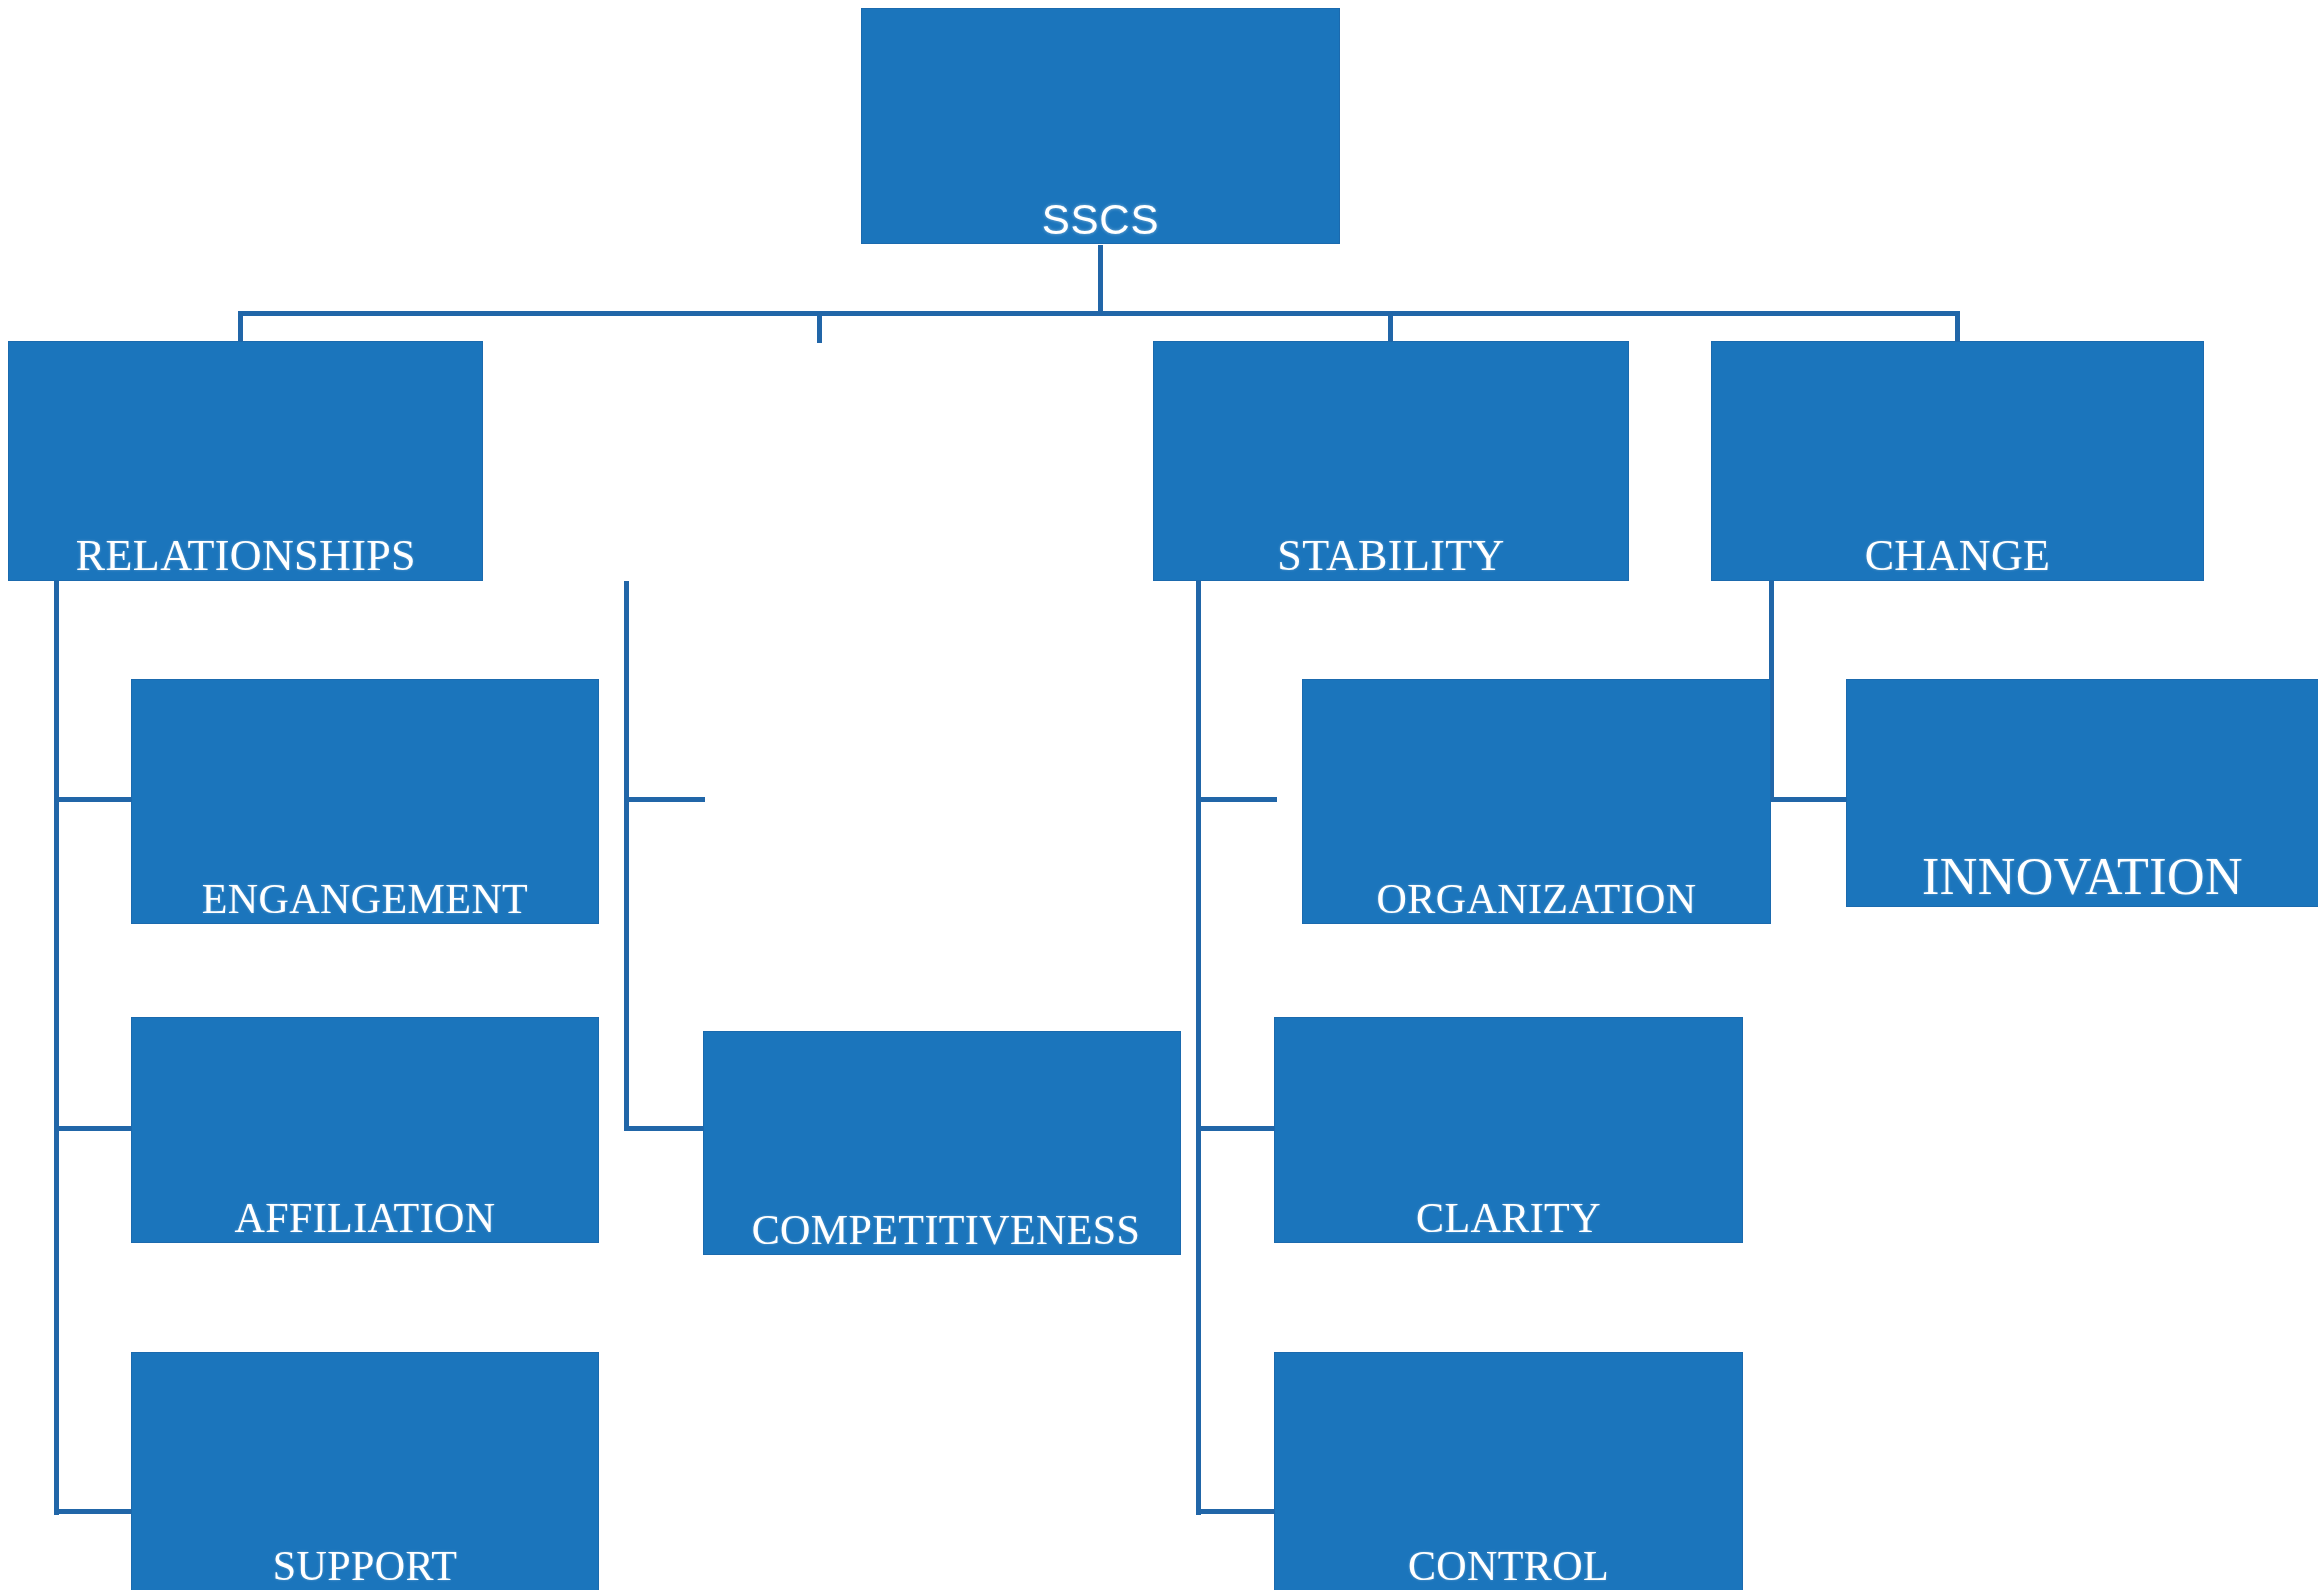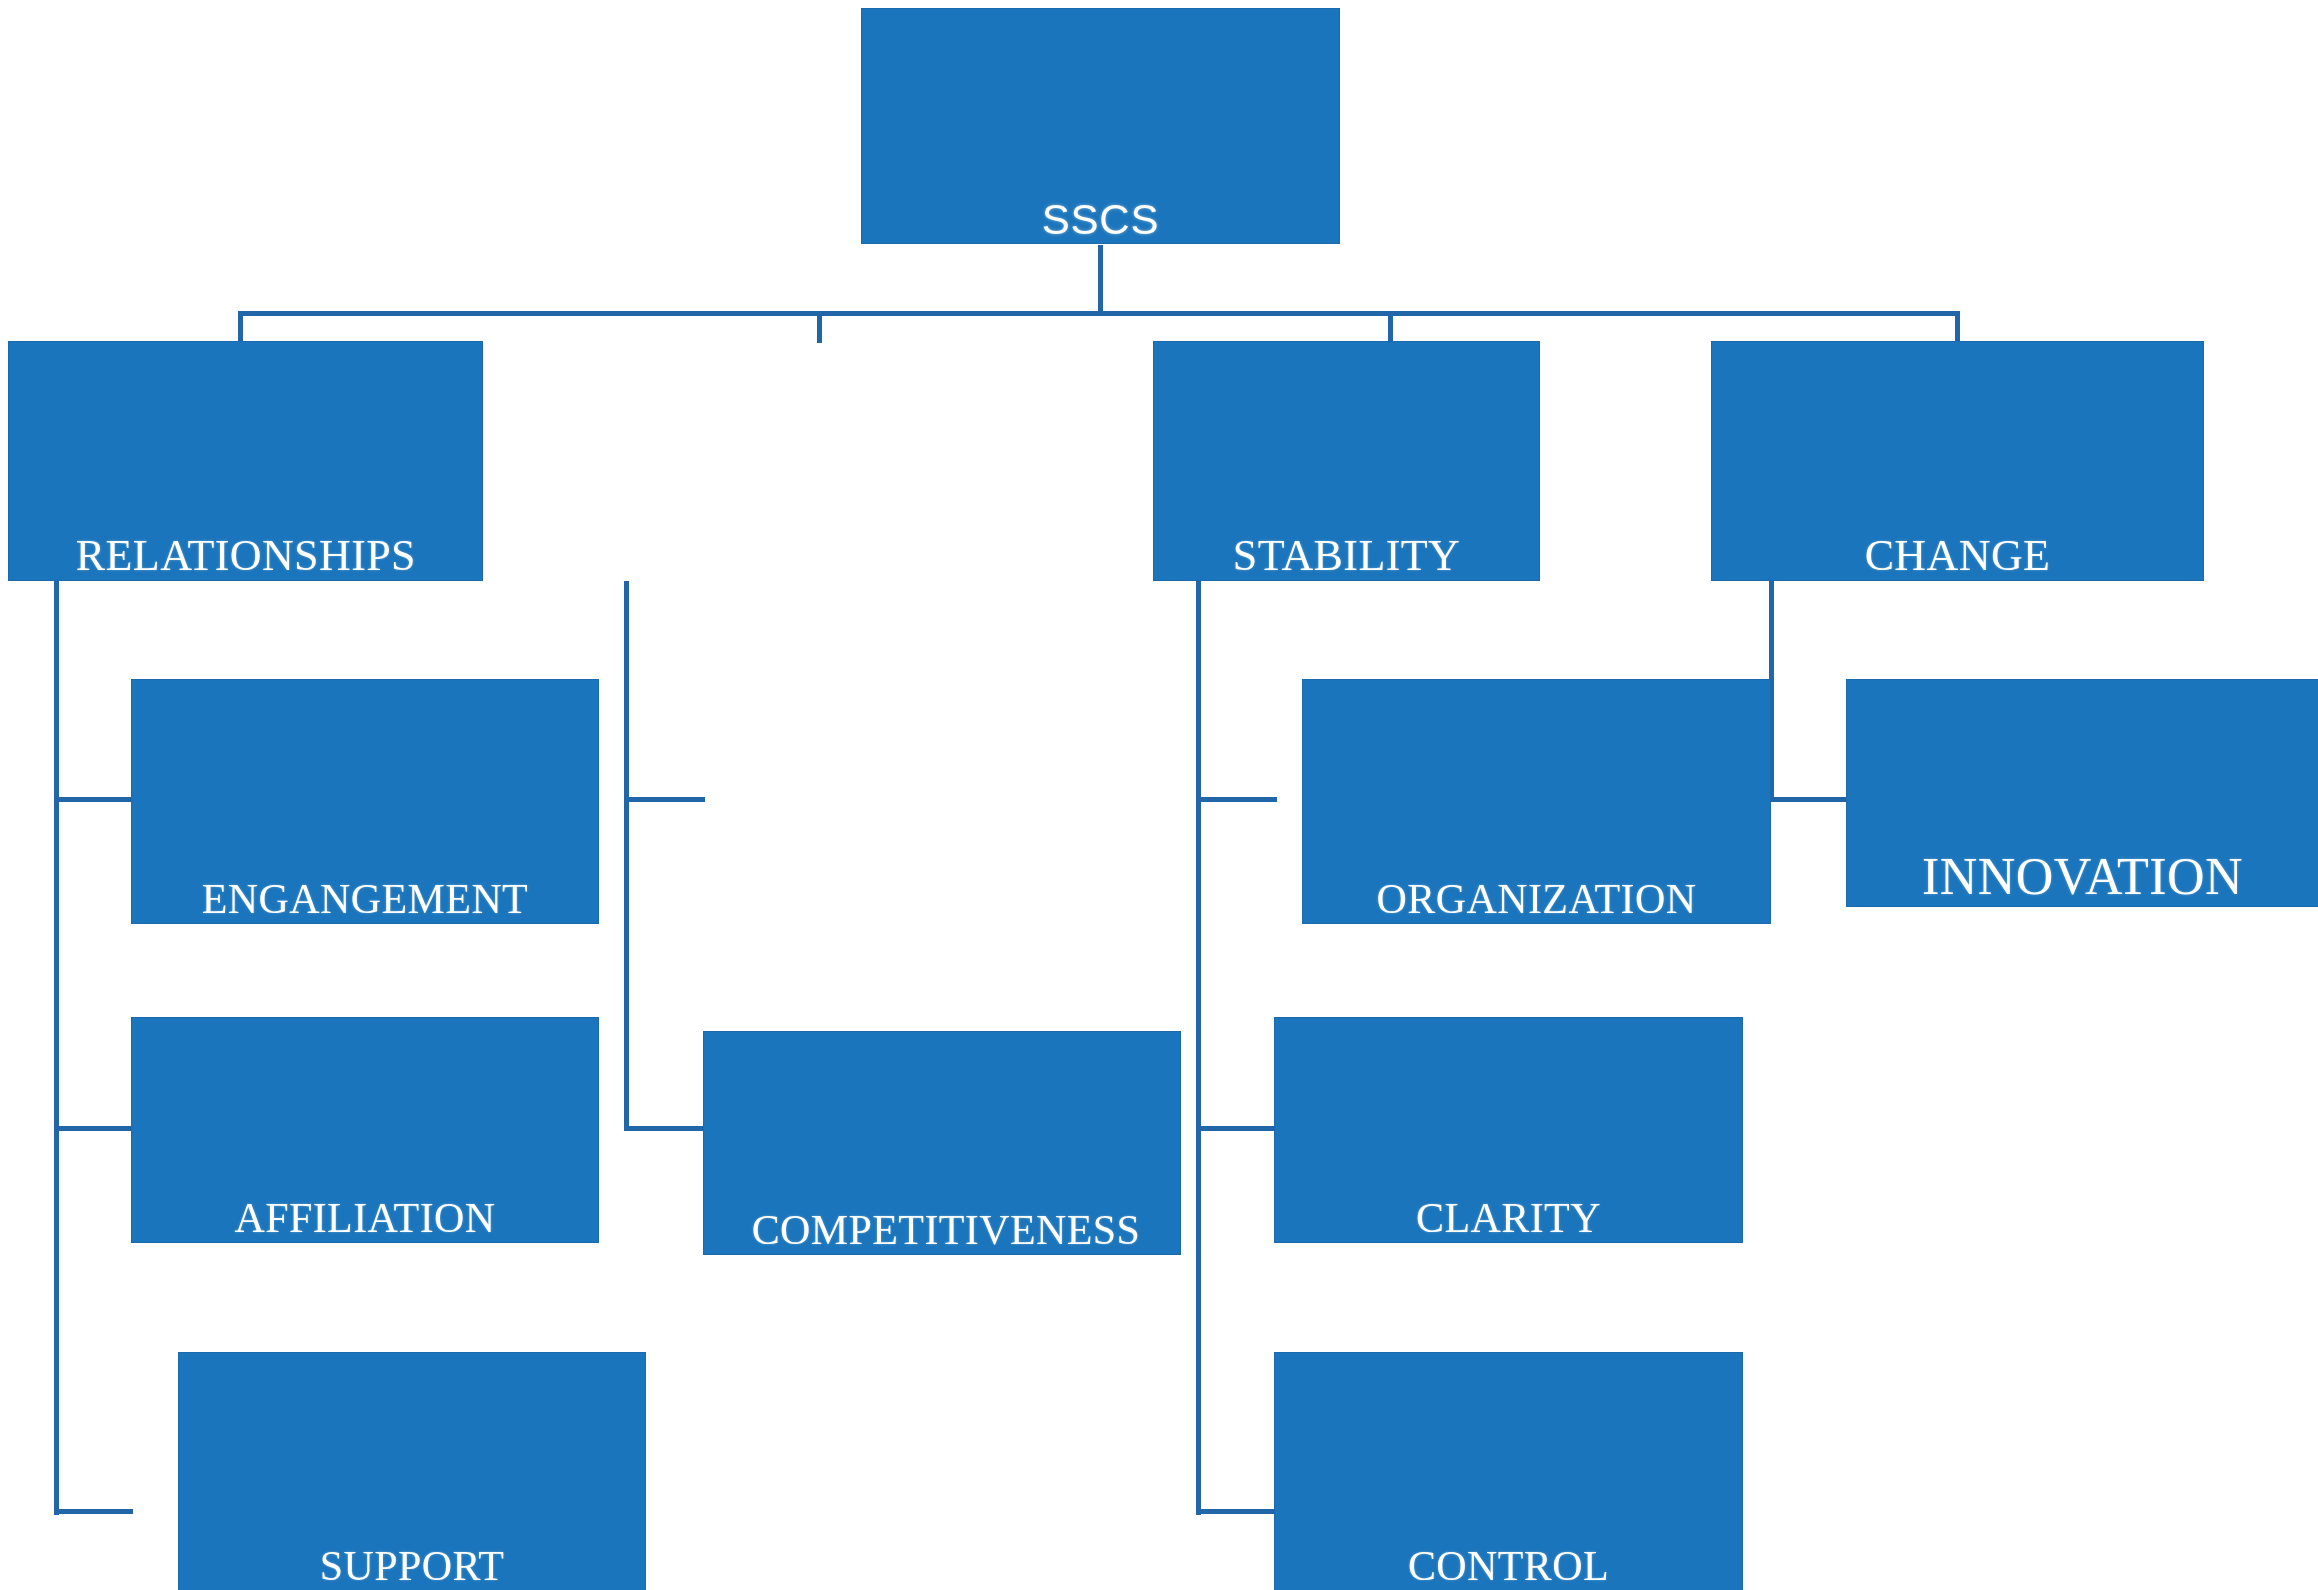--- a/index.html
+++ b/index.html
@@ -66,21 +66,21 @@
   <div class="conn v" style="left:238px; top:311px; height:32px;"></div>
   <div class="conn v" style="left:817px; top:311px; height:32px;"></div>
   <div class="conn v" style="left:1388px; top:311px; height:32px;"></div>
   <div class="conn v" style="left:1955px; top:311px; height:32px;"></div>
 
   <div class="node" style="left:8.4px; top:341px; width:475px; height:240px; font-size:44px;">
     <span class="lbl">RELATIONSHIPS</span>
   </div>
 
 
-  <div class="node" style="left:1153px; top:341px; width:387px; height:240px; font-size:44px;">
+  <div class="node" style="left:1153px; top:341px; width:476px; height:240px; font-size:44px;">
     <span class="lbl">STABILITY</span>
   </div>
 
   <div class="node" style="left:1711px; top:341px; width:493px; height:240px; font-size:44px;">
     <span class="lbl">CHANGE</span>
   </div>
 
   <div class="conn v" style="left:54px; top:581px; height:934px;"></div>
   <div class="conn h" style="left:54px; top:797px; width:79px;"></div>
   <div class="conn h" style="left:54px; top:1126px; width:79px;"></div>
@@ -99,21 +99,21 @@
   <div class="conn h" style="left:1769px; top:797px; width:79px;"></div>
 
   <div class="node" style="left:131px; top:679px; width:468px; height:245px; font-size:42px;">
     <span class="lbl">ENGANGEMENT</span>
   </div>
 
   <div class="node" style="left:131px; top:1017px; width:468px; height:226px; font-size:42px;">
     <span class="lbl">AFFILIATION</span>
   </div>
 
-  <div class="node" style="left:131px; top:1352px; width:468px; height:239px; font-size:42px;margin-left:47px;">
+  <div class="node" style="left:131px; top:1352px; width:468px; height:239px; font-size:42px;">
     <span class="lbl">SUPPORT</span>
   </div>
 
 
   <div class="node overflow" style="left:703px; top:1031px; width:478px; height:224px; font-size:42px;">
     <span class="lbl">COMPETITIVENESS</span>
   </div>
 
   <div class="node" style="left:1274px; top:679px; width:469px; height:245px; font-size:42px;margin-left:28px;">
     <span class="lbl">ORGANIZATION</span>

